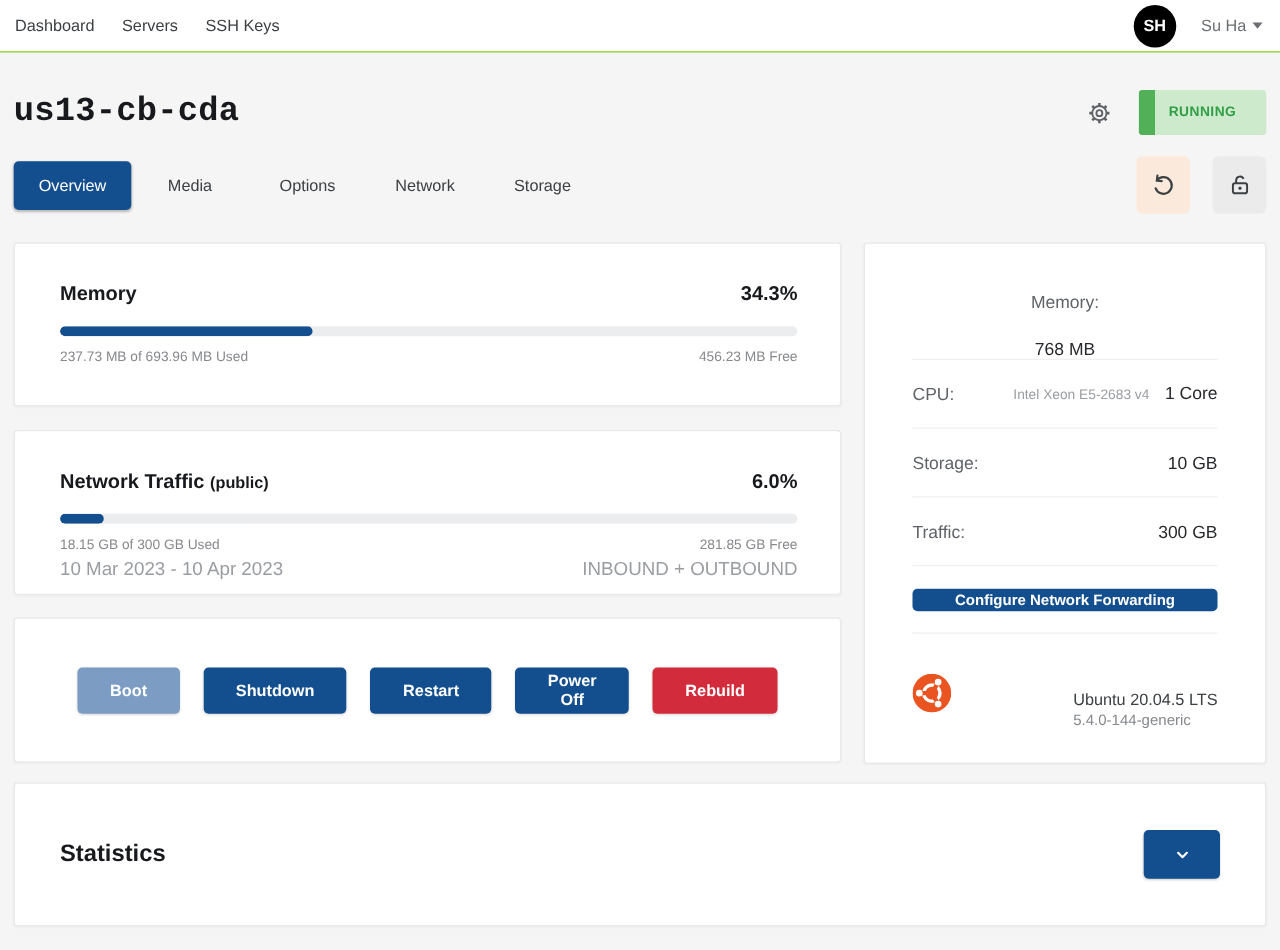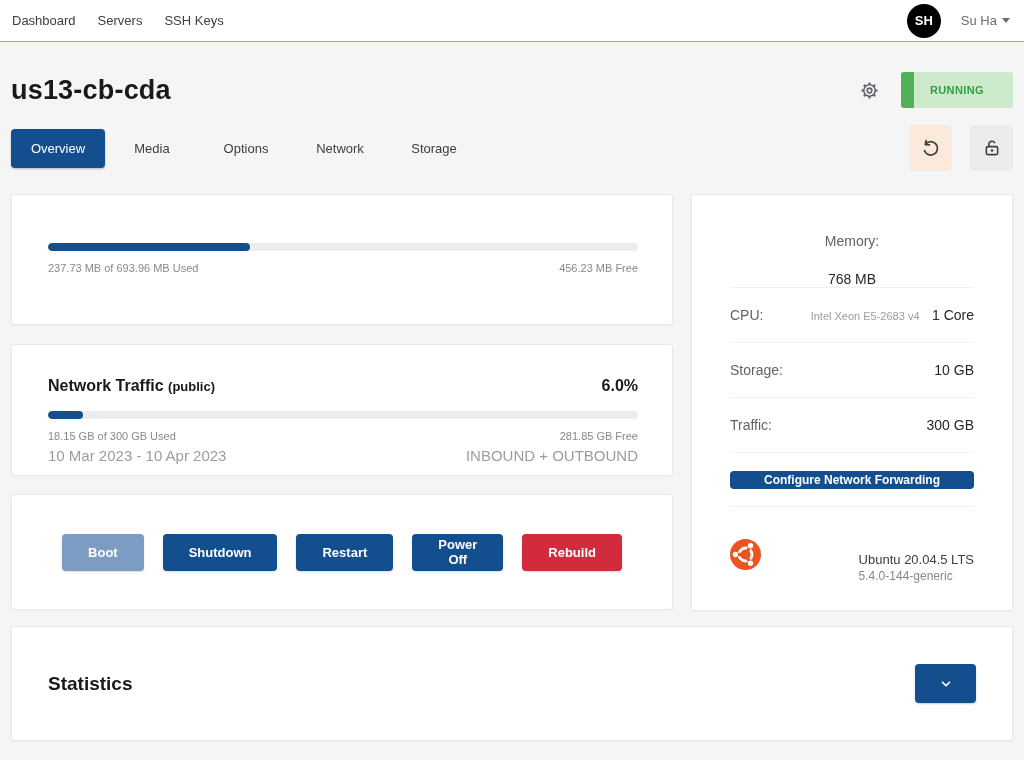--- a/index.html
+++ b/index.html
@@ -27,25 +27,25 @@
   .username { font-size:13px; color:#6a6e73; display:flex; align-items:center; gap:5px; }
   .caret-down {
     width:0; height:0; border-left:4px solid transparent; border-right:4px solid transparent;
     border-top:5px solid #6a6e73; display:inline-block;
   }
   
   .page { padding:0 11px; }
   .page-header {
     margin-top:30px; display:flex; align-items:center; justify-content:space-between;
   }
-  .page-title { font-size:27px; font-weight:bold; color:#17191c; letter-spacing:.2px; }
+  .page-title { font-size:27px; font-weight:bold; color:#17191c; letter-spacing:.2px;font-family:Liberation Mono, monospace; }
   .header-right { display:flex; align-items:center; gap:18px; }
   .gear-btn { background:none; border:none; cursor:pointer; display:flex; padding:4px; }
   .status-badge {
-    width:112px; height:36px; background:var(--green_bg,#cdeacd);
+    width:102px; height:36px; background:var(--green_bg,#cdeacd);
     border-radius:3px; overflow:hidden; display:flex; align-items:center;
     position:relative;
   }
   .status-badge .strip {
     position:absolute; left:0; top:0; bottom:0; width:13px;
     background:var(--green_strip,#52b058);
   }
   .status-badge .label {
     flex:1; text-align:center; font-size:11px; font-weight:bold;
     color:var(--green_text,#2f9e44); letter-spacing:.4px;
@@ -210,20 +210,24 @@
           <path d="M8.3 10.3 V7.6 a3.7 3.7 0 0 1 7.1-1.5"></path>
         </svg>
       </button>
     </div>
   </div>
 
   <div class="content">
     <div class="left-col">
 
       <section class="card usage-card">
+        <div class="usage-head">
+          <span class="usage-title">Memory</span>
+          <span class="usage-pct">34.3%</span>
+        </div>
         <div class="progress">
           <div class="fill" style="width: 34.3%;"></div>
         </div>
         <div class="usage-sub">
           <span class="sub-left">237.73 MB of 693.96 MB Used</span>
           <span class="sub-right">456.23 MB Free</span>
         </div>
       </section>
 
       <section class="card usage-card traffic">

